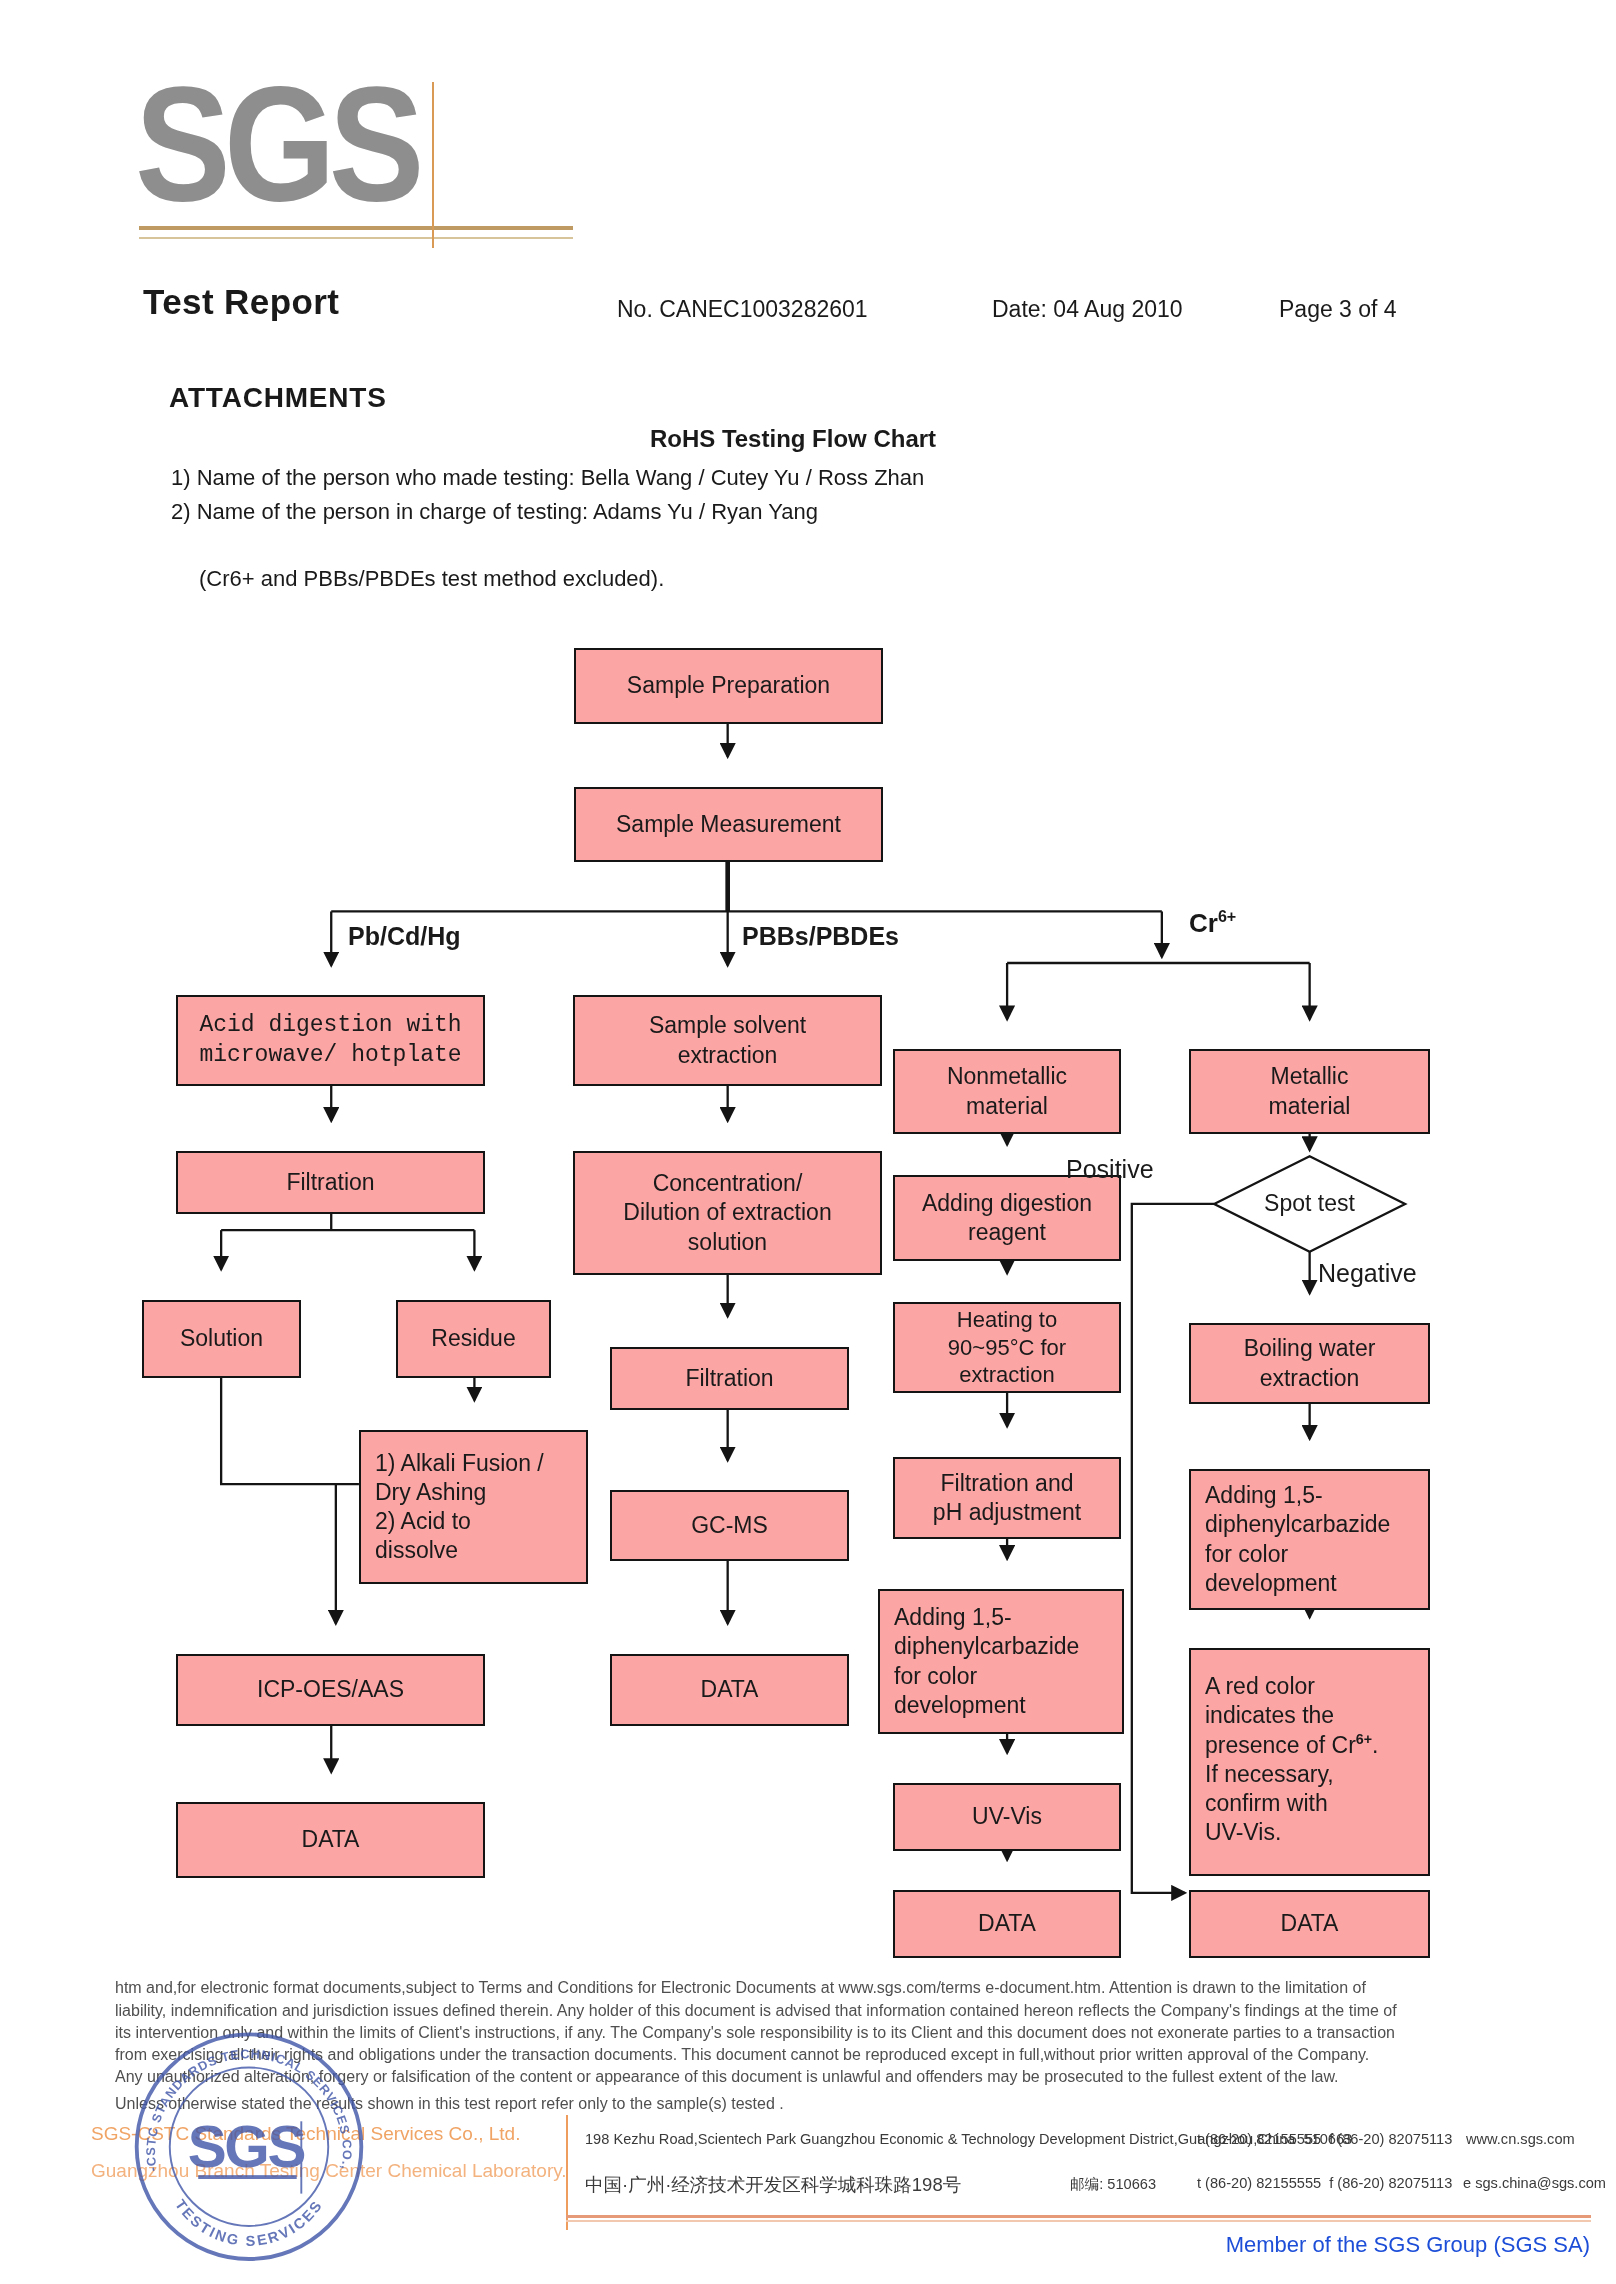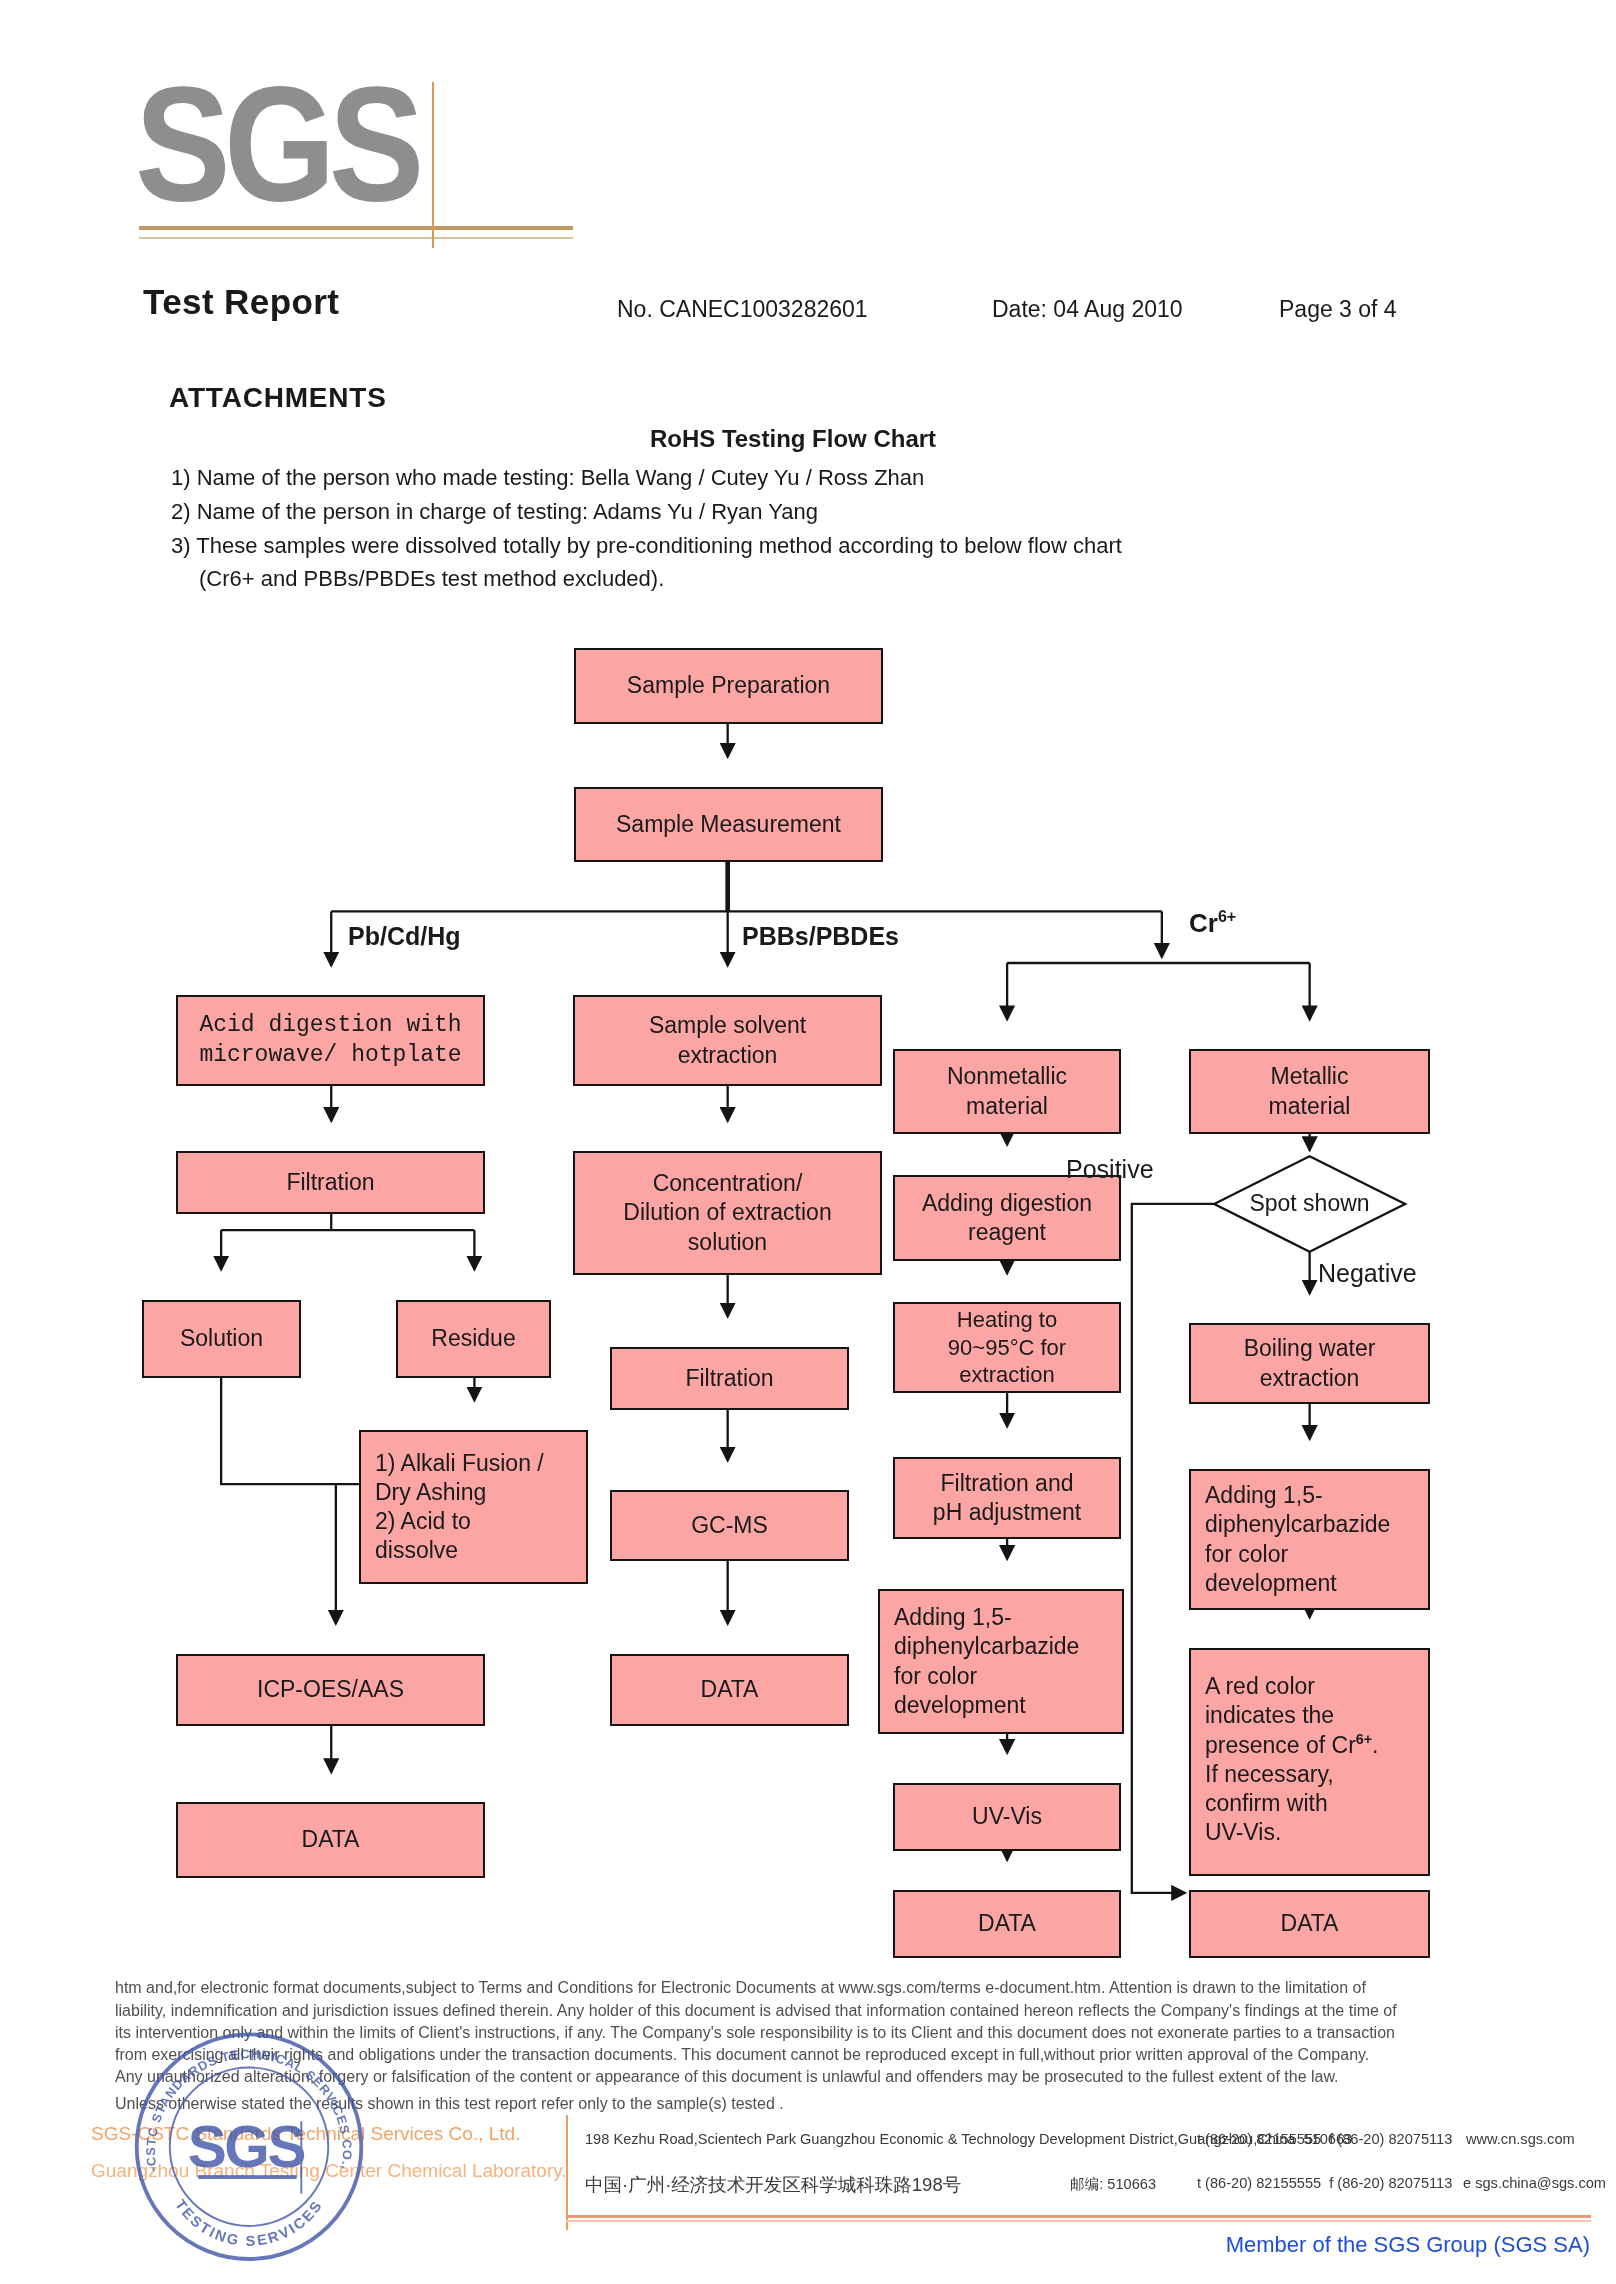--- a/index.html
+++ b/index.html
@@ -60,21 +60,20 @@
 
   <div id="report-title">Test Report</div>
   <div class="hdr-meta" style="left:617px;">No. CANEC1003282601</div>
   <div class="hdr-meta" style="left:992px;">Date: 04 Aug 2010</div>
   <div class="hdr-meta" style="left:1279px;">Page 3 of 4</div>
 
   <div id="attachments-heading">ATTACHMENTS</div>
   <div id="chart-title">RoHS Testing Flow Chart</div>
   <div class="note-line" style="top:465px;">1) Name of the person who made testing: Bella Wang / Cutey Yu / Ross Zhan</div>
   <div class="note-line" style="top:499px;">2) Name of the person in charge of testing: Adams Yu / Ryan Yang</div>
-  <div class="note-line" style="top:533px;">3) These samples were dissolved totally by pre-conditioning method according to below flow chart</div>
   <div class="note-line note-indent" style="top:566px;">(Cr6+ and PBBs/PBDEs test method excluded).</div>
 
   <svg id="flow-svg" width="1617" height="2284" viewBox="0 0 2100 2967">
     <defs>
       <marker id="arr" viewBox="0 0 10 10" refX="8.5" refY="5" markerWidth="7" markerHeight="7" orient="auto-start-reverse">
         <path d="M0,0 L10,5 L0,10 z" fill="#141414"></path>
       </marker>
     </defs>
     <g stroke="#141414" stroke-width="3" fill="none">
 
@@ -142,21 +141,21 @@
 material</div>
 
   <div class="node" style="left:176px; top:1127px; width:309px; height:63px;">Filtration</div>
   <div class="node" style="left:573px; top:1127px; width:309px; height:124px;">Concentration/
 Dilution of extraction
 solution</div>
   <div class="node" style="left:893px; top:1151px; width:228px; height:86px;">Adding digestion
 reagent</div>
 
   <div class="flow-label" style="left:1066px; top:1155px; width:99px; text-align:left;">Positive</div>
-  <div id="spot-test-label">Spot shown</div>
+  <div id="spot-test-label">Spot test</div>
   <div class="flow-label" style="left:1318px; top:1259px;">Negative</div>
 
   <div class="node" style="left:142px; top:1276px; width:159px; height:78px;">Solution</div>
   <div class="node" style="left:396px; top:1276px; width:155px; height:78px;">Residue</div>
   <div class="node" style="left:893px; top:1278px; width:228px; height:91px; font-size:22px;">Heating to
 90~95°C  for
 extraction</div>
   <div class="node" style="left:1189px; top:1299px; width:241px; height:81px;">Boiling water
 extraction</div>
   <div class="node" style="left:610px; top:1323px; width:239px; height:63px;">Filtration</div>

